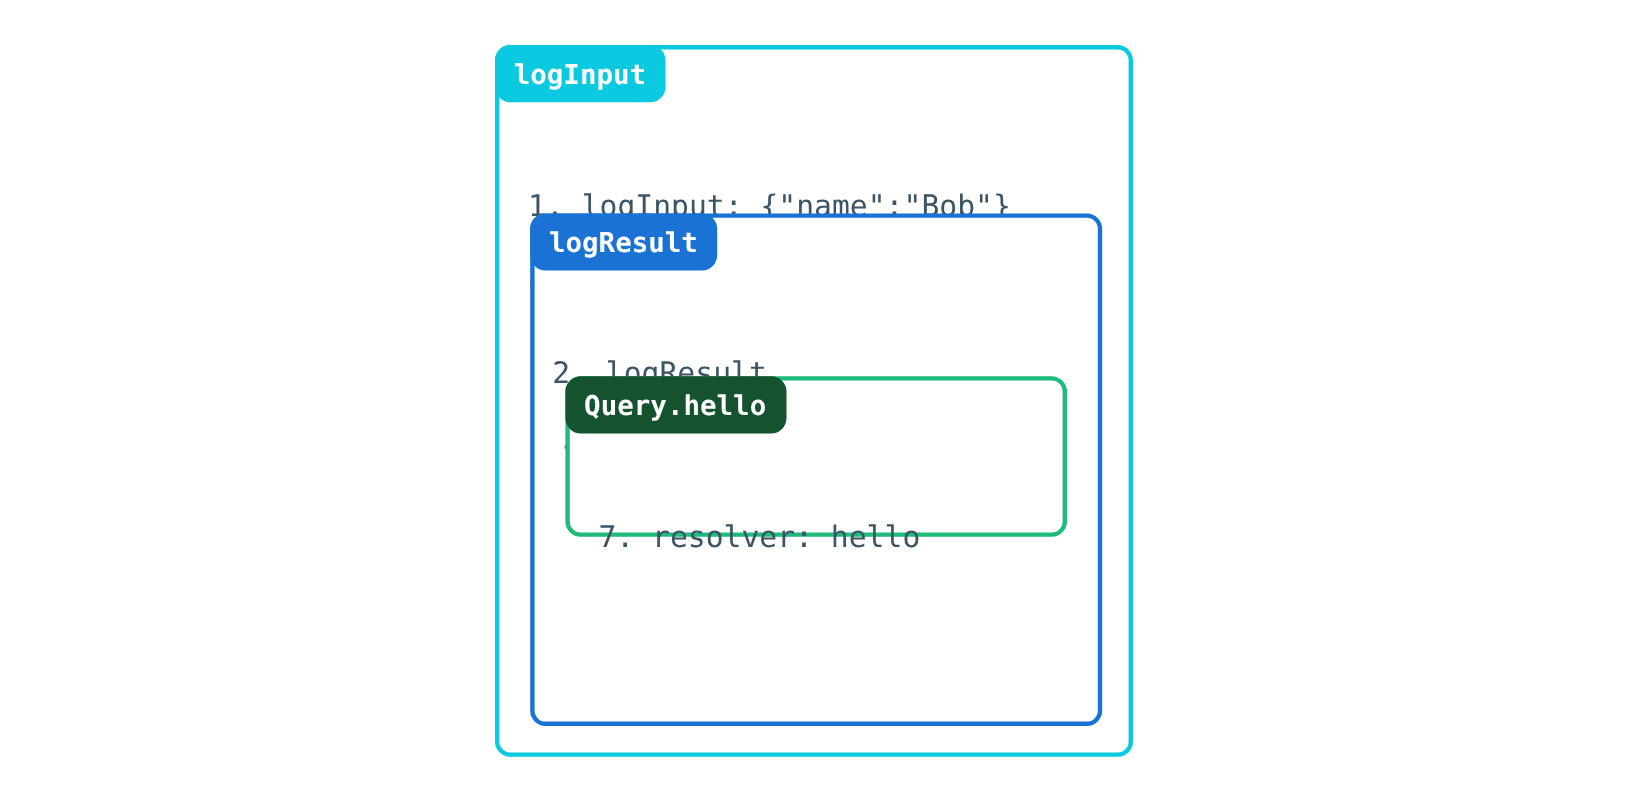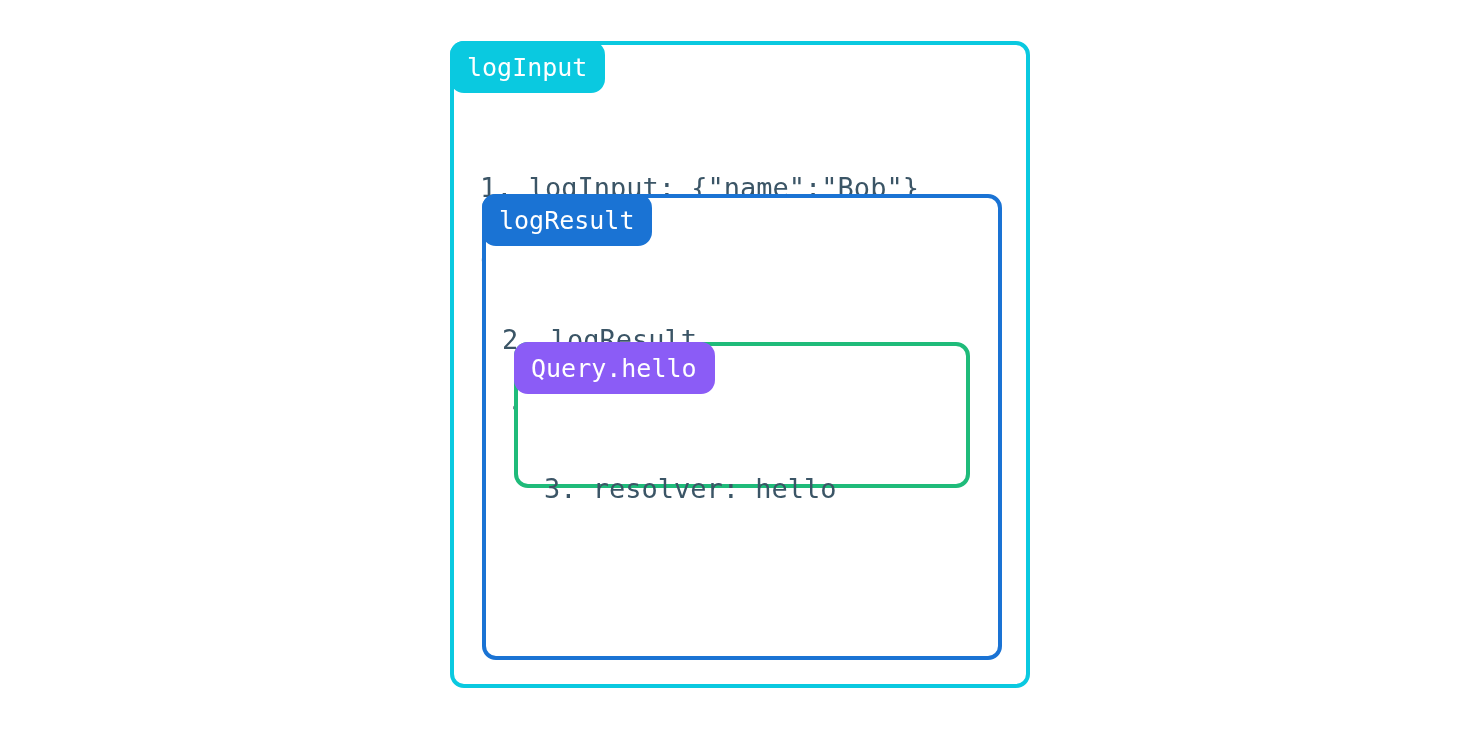--- a/index.html
+++ b/index.html
@@ -36,21 +36,21 @@
     position: absolute;
     box-sizing: border-box;
     top: -4px;
     left: -4px;
     height: 52px;
     display: flex;
     align-items: center;
     padding: 0 18px 0 17px;
     color: #ffffff;
     font-size: 25px;
-    font-weight: normal;
+    font-weight: bold;
     letter-spacing: 0px;
     line-height: 1;
     border-top-left-radius: 14px;
     border-bottom-right-radius: 12px;
     white-space: nowrap;
     border-radius: 14px;
   }
 
   .trace-body {
     padding-top: 48px;
@@ -89,21 +89,21 @@
   #line-4 { margin-top: 38px; }
 
   
   #box-queryhello {
     left: 28px;
     top: 144px;
     width: 456px;
     height: 146px;
     border-color: #1fbb7a;
   }
-  #box-queryhello > .trace-tab { background: #8b5cf6; }
+  #box-queryhello > .trace-tab { background: #14532d; }
   #line-3 { margin-top: 81px; }
 </style>
 </head>
 <body>
 
 <div id="stage">
 
   <div class="trace-box" id="box-loginput">
 
     <div class="trace-tab">logInput</div>
@@ -118,21 +118,21 @@
 
         <div class="trace-body">
 
           <div class="trace-line" id="line-2">2. logResult</div>
 
           <div class="trace-box" id="box-queryhello">
 
             <div class="trace-tab">Query.hello</div>
 
             <div class="trace-body">
-              <div class="trace-line" id="line-3">3. resolver: hello</div>
+              <div class="trace-line" id="line-3">7. resolver: hello</div>
             </div>
           </div>
 
           <div class="trace-line" id="line-4">4. logResult: "Hello Bob!"</div>
 
         </div>
       </div>
 
       <div class="trace-line" id="line-5">5. logInput</div>
 

